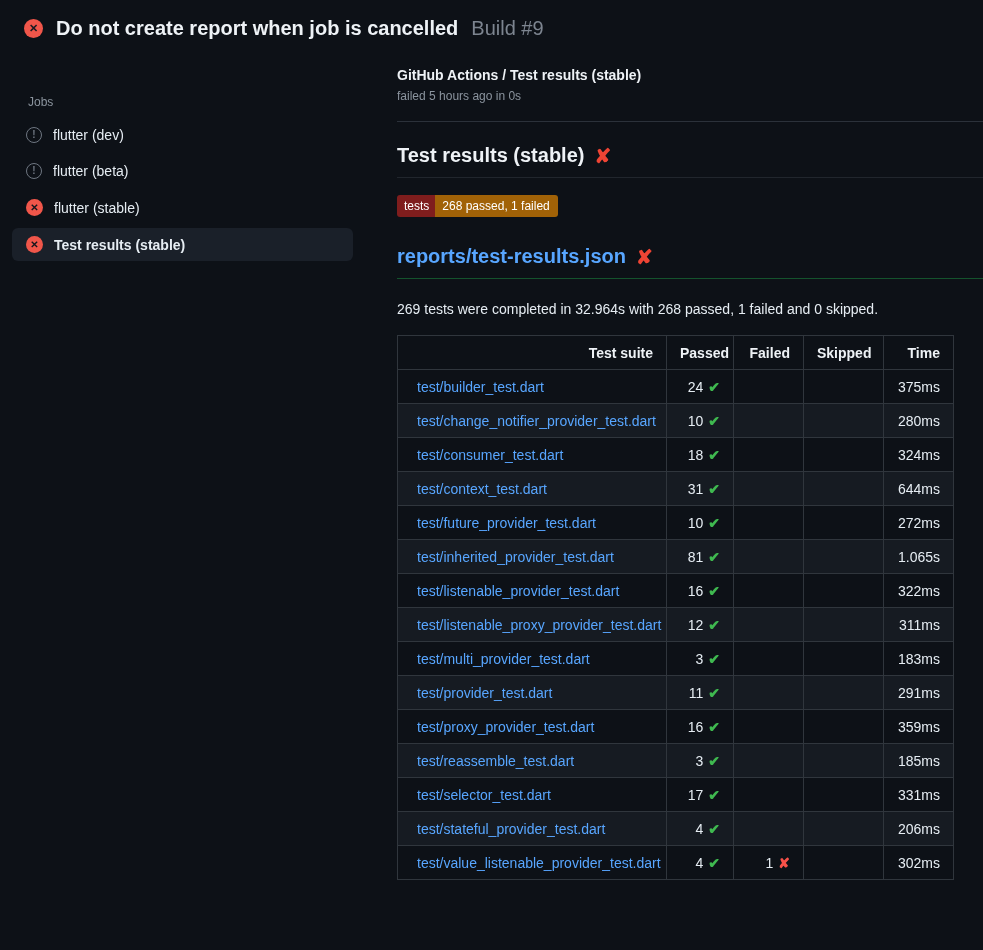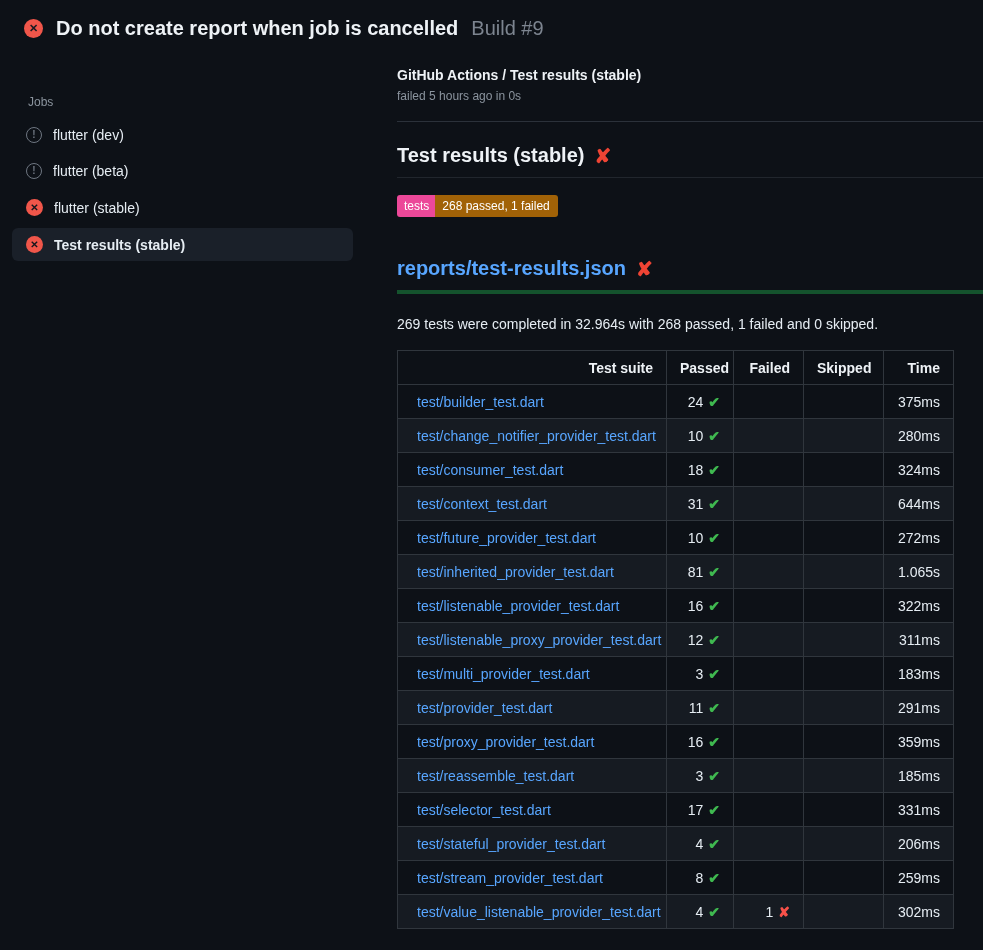--- a/index.html
+++ b/index.html
@@ -63,33 +63,33 @@
   .section-title {
     display: flex; align-items: center; gap: 10px;
     font-size: 20px; font-weight: 700; color: #eef2f6;
     margin-top: 22px; padding-bottom: 10px;
     border-bottom: 1px solid #21262d;
   }
   .cross-mark { color: #ef4434; font-size: 20px; font-weight: 700; line-height: 1; }
 
   .badge { display: inline-flex; margin: 17px 0 0 0; font-size: 12px; line-height: 1; }
   .badge-label {
-    background: #ec4899; color: #ffffff;
+    background: #7f1d1d; color: #ffffff;
     padding: 5px 6px 5px 7px; border-radius: 3px 0 0 3px;
   }
   .badge-value {
     background: #a16207; color: #ffffff;
     padding: 5px 8px 5px 7px; border-radius: 0 3px 3px 0;
   }
 
   .report-title {
     display: flex; align-items: center; gap: 10px;
     font-size: 20px; font-weight: 700; color: #58a6ff;
-    margin-top: 40px; padding-bottom: 10px;
-    border-bottom: 4px solid #14532d;
+    margin-top: 28px; padding-bottom: 10px;
+    border-bottom: 1px solid #14532d;
   }
   .summary-line { margin-top: 22px; color: #e6edf3; }
   .summary-line b { font-weight: 400; }
 
   
   table.results {
     border-collapse: collapse; margin-top: 18px;
     width: 556px; table-layout: fixed; font-size: 14px;
   }
   .results th, .results td {
@@ -270,27 +270,20 @@
             <td class="num">331ms</td>
           </tr>
           <tr>
             <td><a href="#">test/stateful_provider_test.dart</a></td>
             <td class="num"><span>4</span><span class="check-glyph">✔</span></td>
             <td class="num"></td>
             <td class="num"></td>
             <td class="num">206ms</td>
           </tr>
           <tr>
-            <td><a href="#">test/stream_provider_test.dart</a></td>
-            <td class="num"><span>8</span><span class="check-glyph">✔</span></td>
-            <td class="num"></td>
-            <td class="num"></td>
-            <td class="num">259ms</td>
-          </tr>
-          <tr>
             <td><a href="#">test/value_listenable_provider_test.dart</a></td>
             <td class="num"><span>4</span><span class="check-glyph">✔</span></td>
             <td class="num"><span>1</span><span class="fail-glyph">✘</span></td>
             <td class="num"></td>
             <td class="num">302ms</td>
           </tr>
         </tbody>
     </table>
   </div>
 </div>

